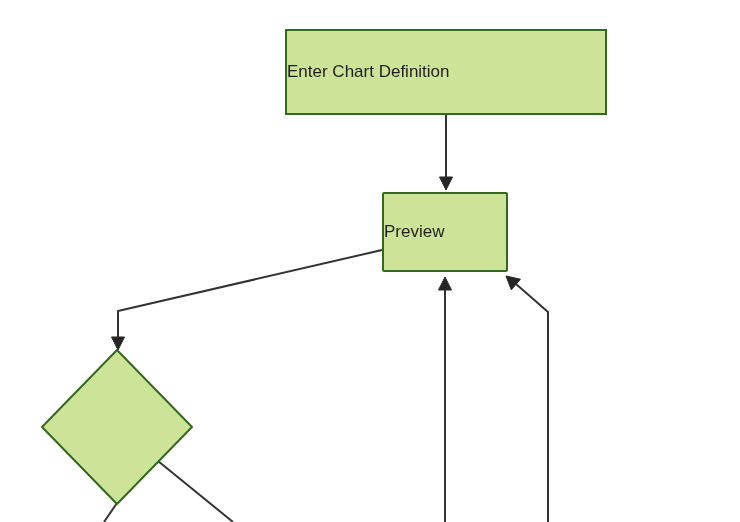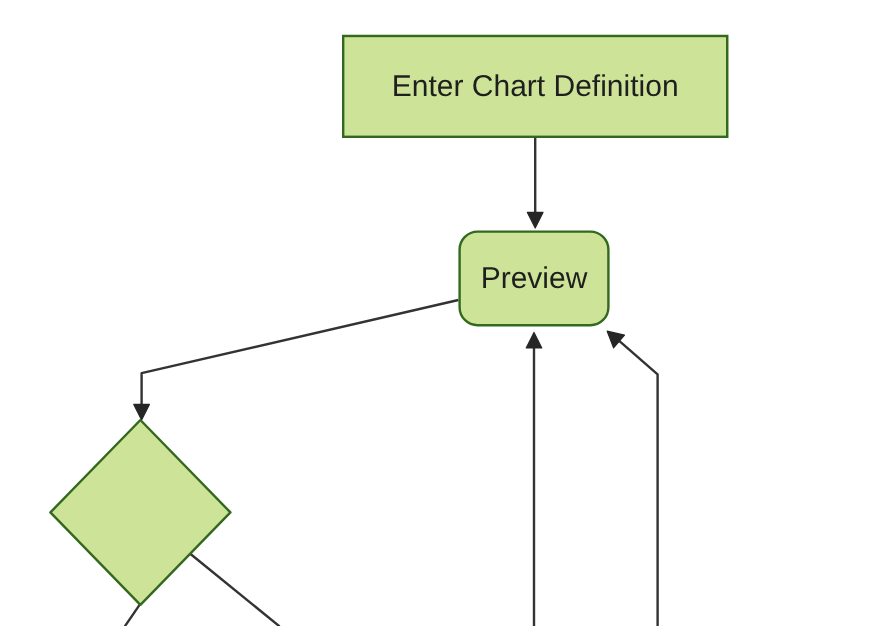--- a/index.html
+++ b/index.html
@@ -43,36 +43,36 @@
   .diamond-shape {
     fill: var(--node-fill);
     stroke: var(--node-border);
     stroke-width: 2;
     stroke-linejoin: round;
   }
   .node {
     position: absolute;
     display: flex;
     align-items: center;
-    justify-content: center;
+    justify-content: flex-start;
     background: var(--node-fill);
     border: 2px solid var(--node-border);
     color: var(--text);
-    font-size: 25px;
+    font-size: 17px;
     line-height: 1.2;
     text-align: center;
   }
   .node-rect {
     left: 285px; top: 29px;
     width: 322px; height: 86px;
   }
   .node-rounded {
     left: 382px; top: 192px;
     width: 126px; height: 80px;
-    border-radius: 16px;
+    border-radius: 2px;
   }
   .diamond-label {
     position: absolute;
     left: 42px; top: 350px;
     width: 150px; height: 154px;
     display: flex;
     align-items: center;
     justify-content: center;
     color: var(--text);
     font-size: 25px;

